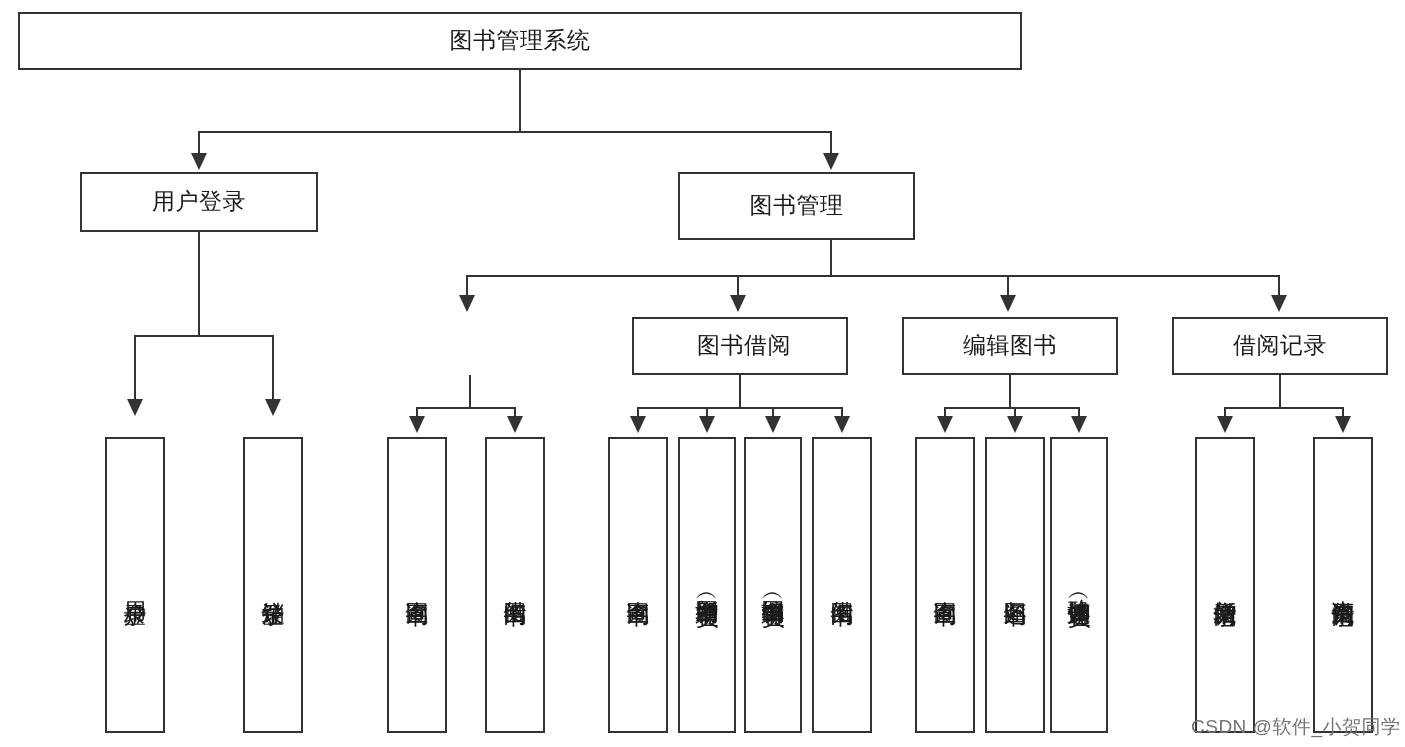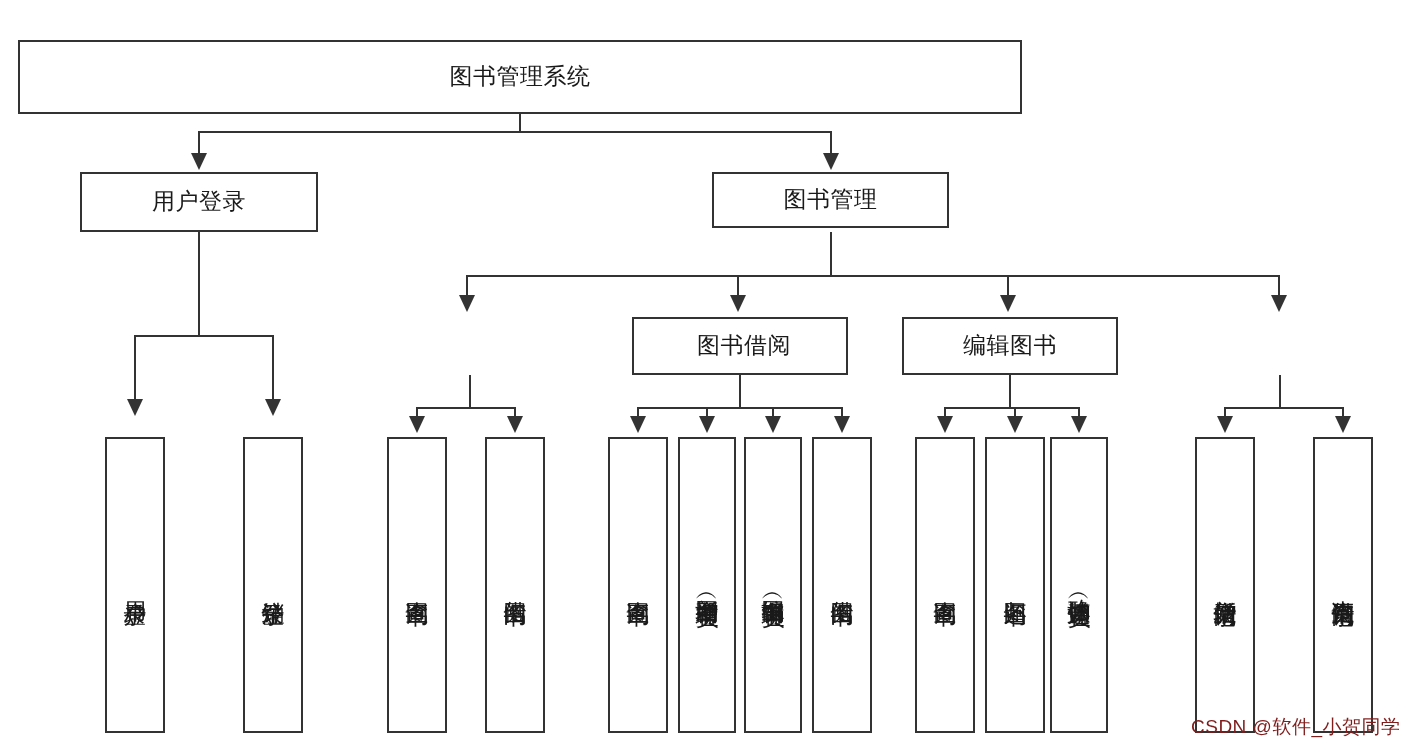--- a/index.html
+++ b/index.html
@@ -57,21 +57,21 @@
   .arrow {
     position: absolute;
     width: 0;
     height: 0;
     border-left: 8px solid transparent;
     border-right: 8px solid transparent;
     border-top: 17px solid #333333;
   }
   .watermark {
     position: absolute;
-    color: #7f1d1d;
+    color: #737373;
     font-size: 19px;
     white-space: nowrap;
     letter-spacing: 0.5px;
   }
 </style>
 </head>
 <body>
 
 <div id="canvas">
 
@@ -134,27 +134,28 @@
   <div class="edge-v" style="left:1078px; top:407px; height:12px;"></div>
   <div class="arrow" style="left:1071px; top:416px;"></div>
 
   <div class="edge-v" style="left:1279px; top:375px; height:33px;"></div>
   <div class="edge-h" style="left:1224px; top:407px; width:119px;"></div>
   <div class="edge-v" style="left:1224px; top:407px; height:12px;"></div>
   <div class="arrow" style="left:1217px; top:416px;"></div>
   <div class="edge-v" style="left:1342px; top:407px; height:12px;"></div>
   <div class="arrow" style="left:1335px; top:416px;"></div>
 
-  <div class="node horiz" style="left:18px; top:12px; width:1004px; height:74px;margin-top:28px;">图书管理系统</div>
+  <div class="node horiz" style="left:18px; top:12px; width:1004px; height:58px;">图书管理系统</div>
 
   <div class="node horiz" style="left:80px; top:172px; width:238px; height:60px;">用户登录</div>
-  <div class="node horiz" style="left:712px; top:172px; width:237px; height:56px;">图书管理</div>
+  <div class="node horiz" style="left:678px; top:172px; width:237px; height:68px;">图书管理</div>
 
   <div class="node horiz" style="left:632px; top:317px; width:216px; height:58px;padding-left:8px;">图书借阅</div>
   <div class="node horiz" style="left:902px; top:317px; width:216px; height:58px;">编辑图书</div>
+  <div class="node horiz" style="left:1172px; top:317px; width:216px; height:58px;">借阅记录</div>
 
   <div class="node vert" style="left:105px; top:437px; width:60px; height:296px;">用户登录</div>
   <div class="node vert" style="left:243px; top:437px; width:60px; height:296px;">注销登录</div>
 
   <div class="node vert" style="left:387px; top:437px; width:60px; height:296px;">查询图书</div>
   <div class="node vert" style="left:485px; top:437px; width:60px; height:296px;">借阅图书</div>
 
   <div class="node vert" style="left:608px; top:437px; width:60px; height:296px;">查询图书</div>
   <div class="node vert" style="left:678px; top:437px; width:58px; height:296px;">新增图书（管理员）</div>
   <div class="node vert" style="left:744px; top:437px; width:58px; height:296px;">编辑图书（管理员）</div>

